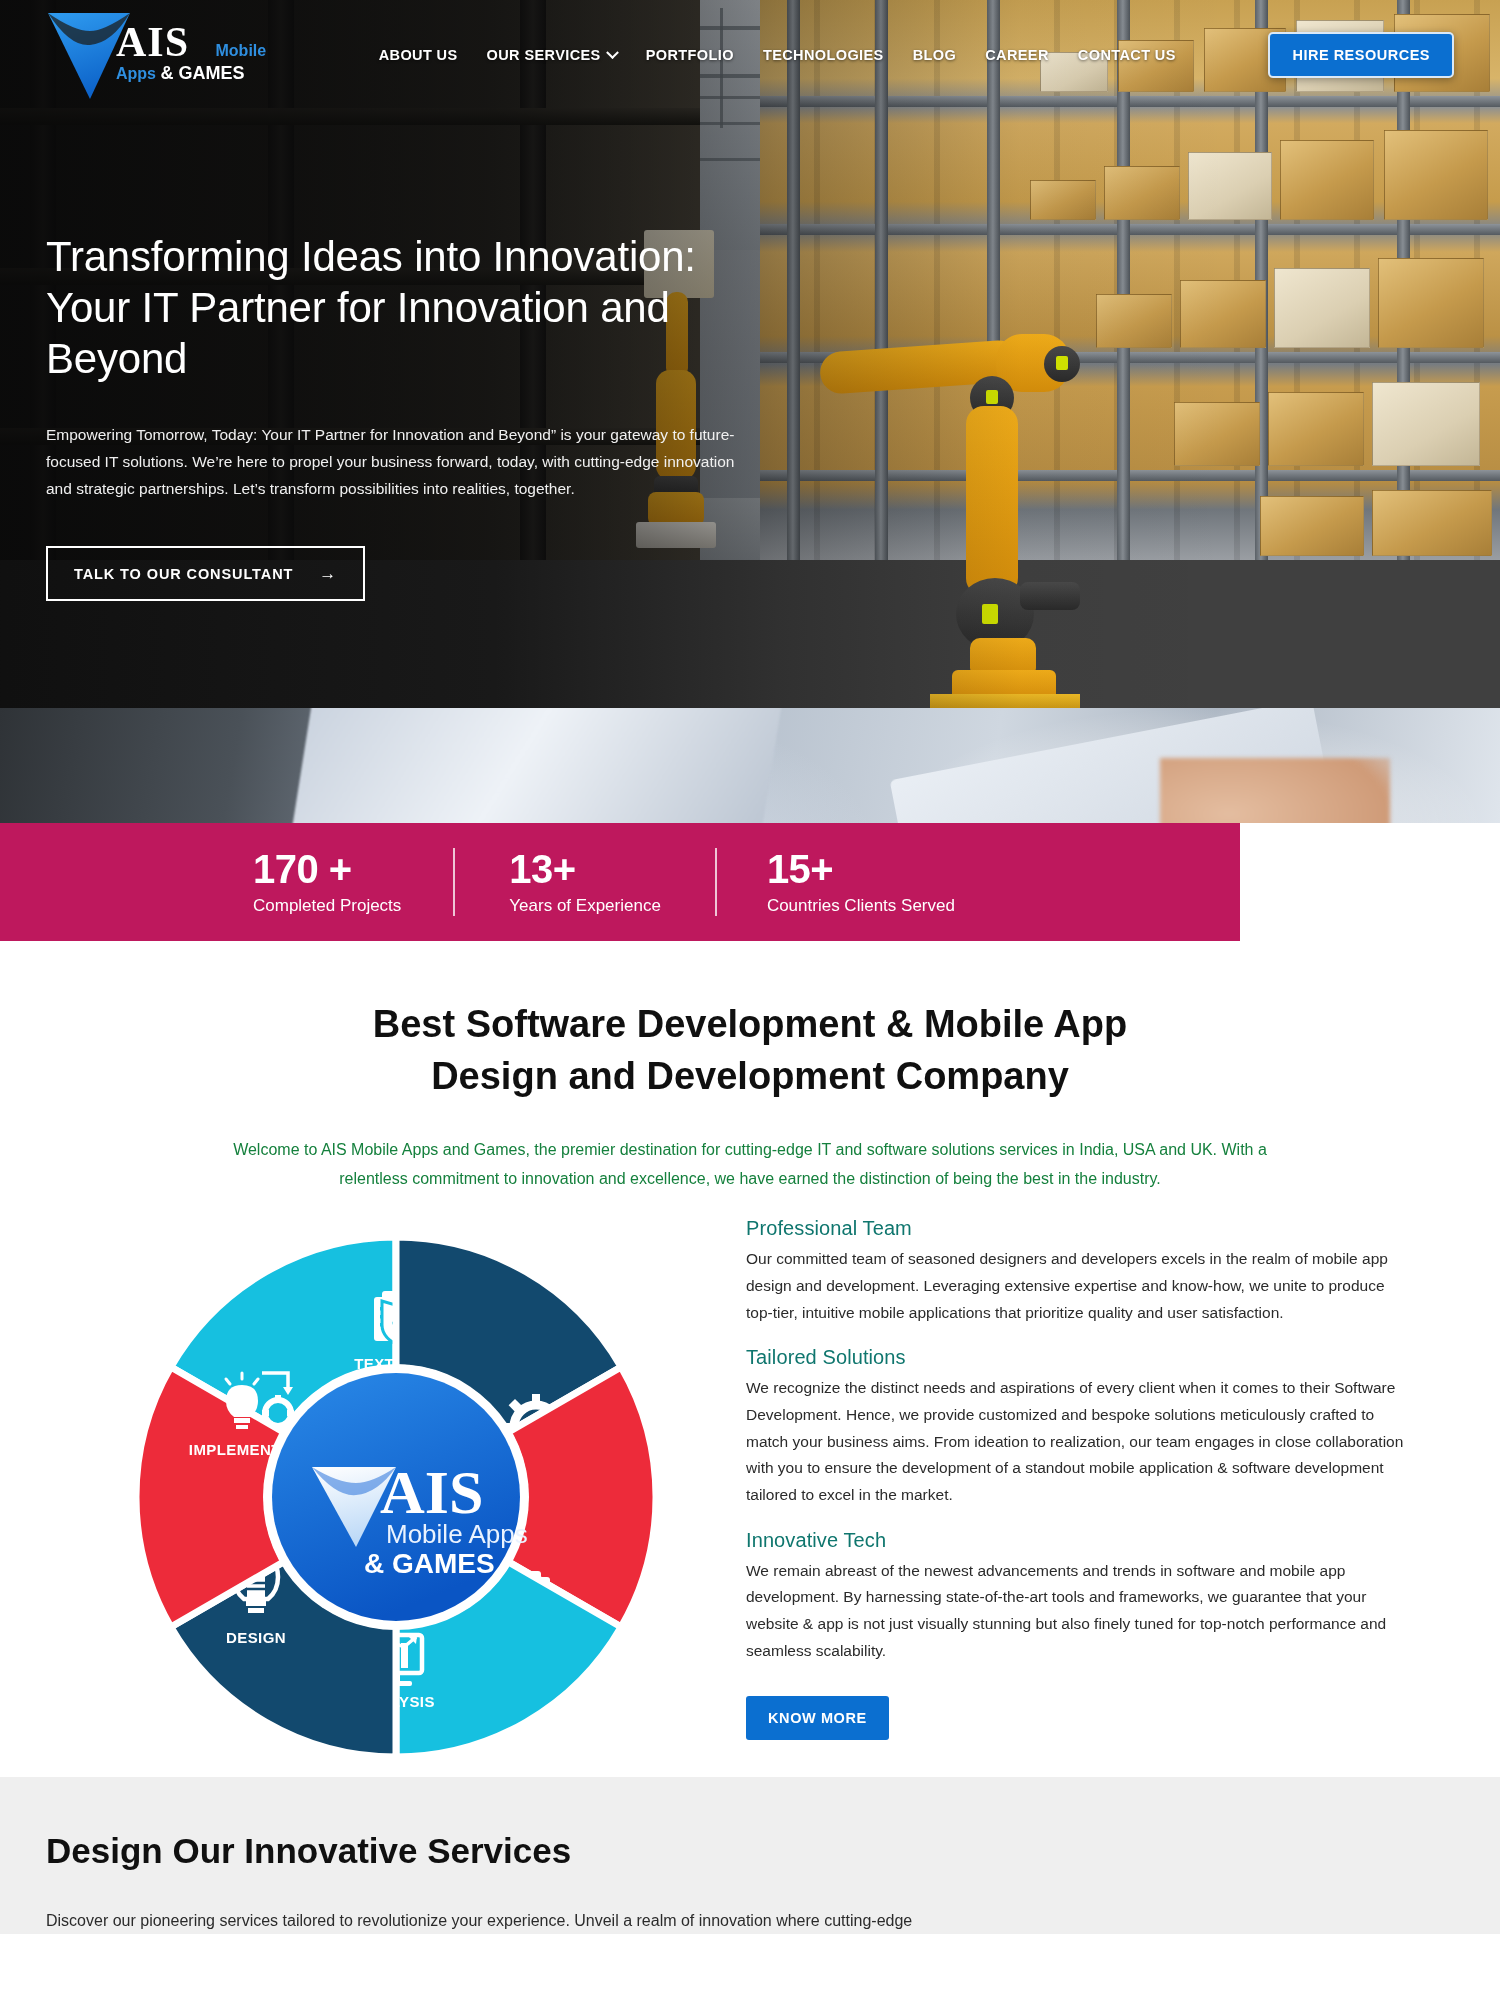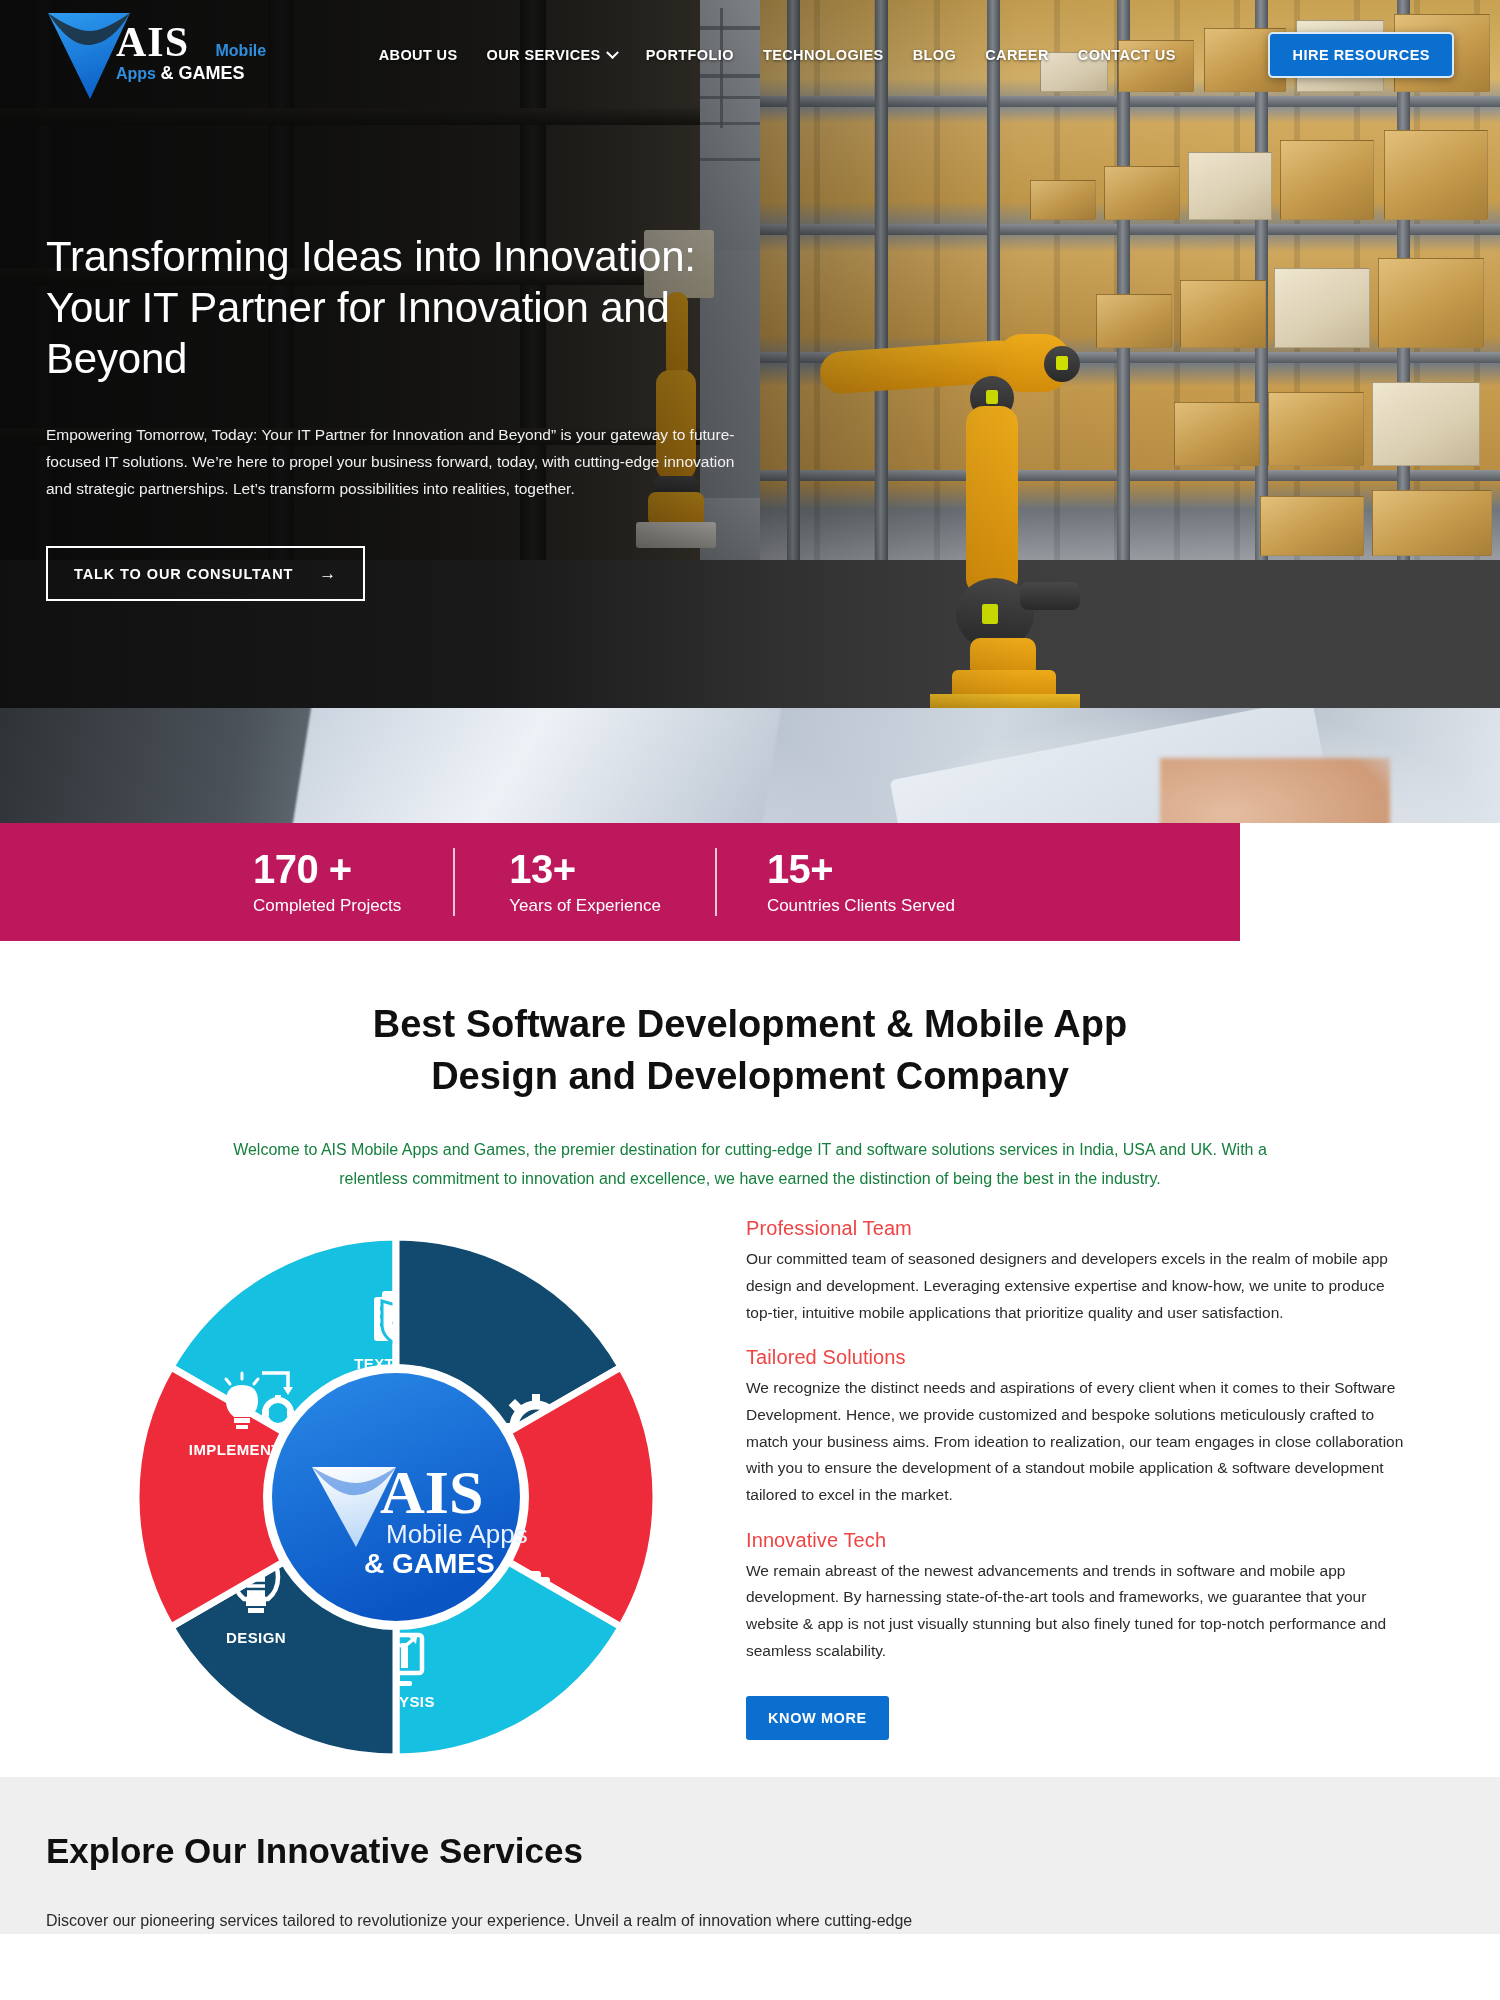--- a/index.html
+++ b/index.html
@@ -178,21 +178,21 @@
   .about-intro {
     text-align:center; font-size:16px; line-height:1.78; color:#15803d;
     max-width:1100px; margin:34px auto 0;
   }
   .about-cols {
     display:flex; gap:40px; max-width:1420px; margin:14px auto 0; padding:0 46px;
   }
   .about-left { flex:0 0 620px; display:flex; align-items:flex-start; justify-content:center; padding-top:10px;}
   .about-right { flex:1; padding-top:10px; }
   .blk { margin-bottom:20px; }
-  .blk h3 { color:#ef4444; font-size:20px; font-weight:400; margin-bottom:6px; letter-spacing:.1px; }
+  .blk h3 { color:#0f766e; font-size:20px; font-weight:400; margin-bottom:6px; letter-spacing:.1px; }
   .blk p { font-size:15.5px; line-height:1.72; color:#2b2b2b; }
   .know-btn {
     margin-top:12px; background:#0b6fd0; color:#fff; border:none; border-radius:3px;
     font-size:14.5px; font-weight:700; letter-spacing:.6px; padding:14px 22px; cursor:pointer;
   }
 
   
   .services { width:1500px; background:#efefef; padding:54px 46px 0; }
   .services h2 { font-size:35px; font-weight:700; color:#101010; }
   .services p { font-size:16px; line-height:1.7; color:#2b2b2b; margin-top:36px; max-width:1100px; }
@@ -532,15 +532,15 @@
       <div class="blk">
         <h3>Innovative Tech</h3>
         <p>We remain abreast of the newest advancements and trends in software and mobile app development. By harnessing state-of-the-art tools and frameworks, we guarantee that your website &amp; app is not just visually stunning but also finely tuned for top-notch performance and seamless scalability.</p>
       </div>
       <button class="know-btn">KNOW MORE</button>
     </div>
   </div>
 </section>
 
 <section class="services">
-  <h2>Explore Our Innovative Services</h2>
+  <h2>Design Our Innovative Services</h2>
   <p>Discover our pioneering services tailored to revolutionize your experience. Unveil a realm of innovation where cutting-edge</p>
 </section>
 
 </body></html>

